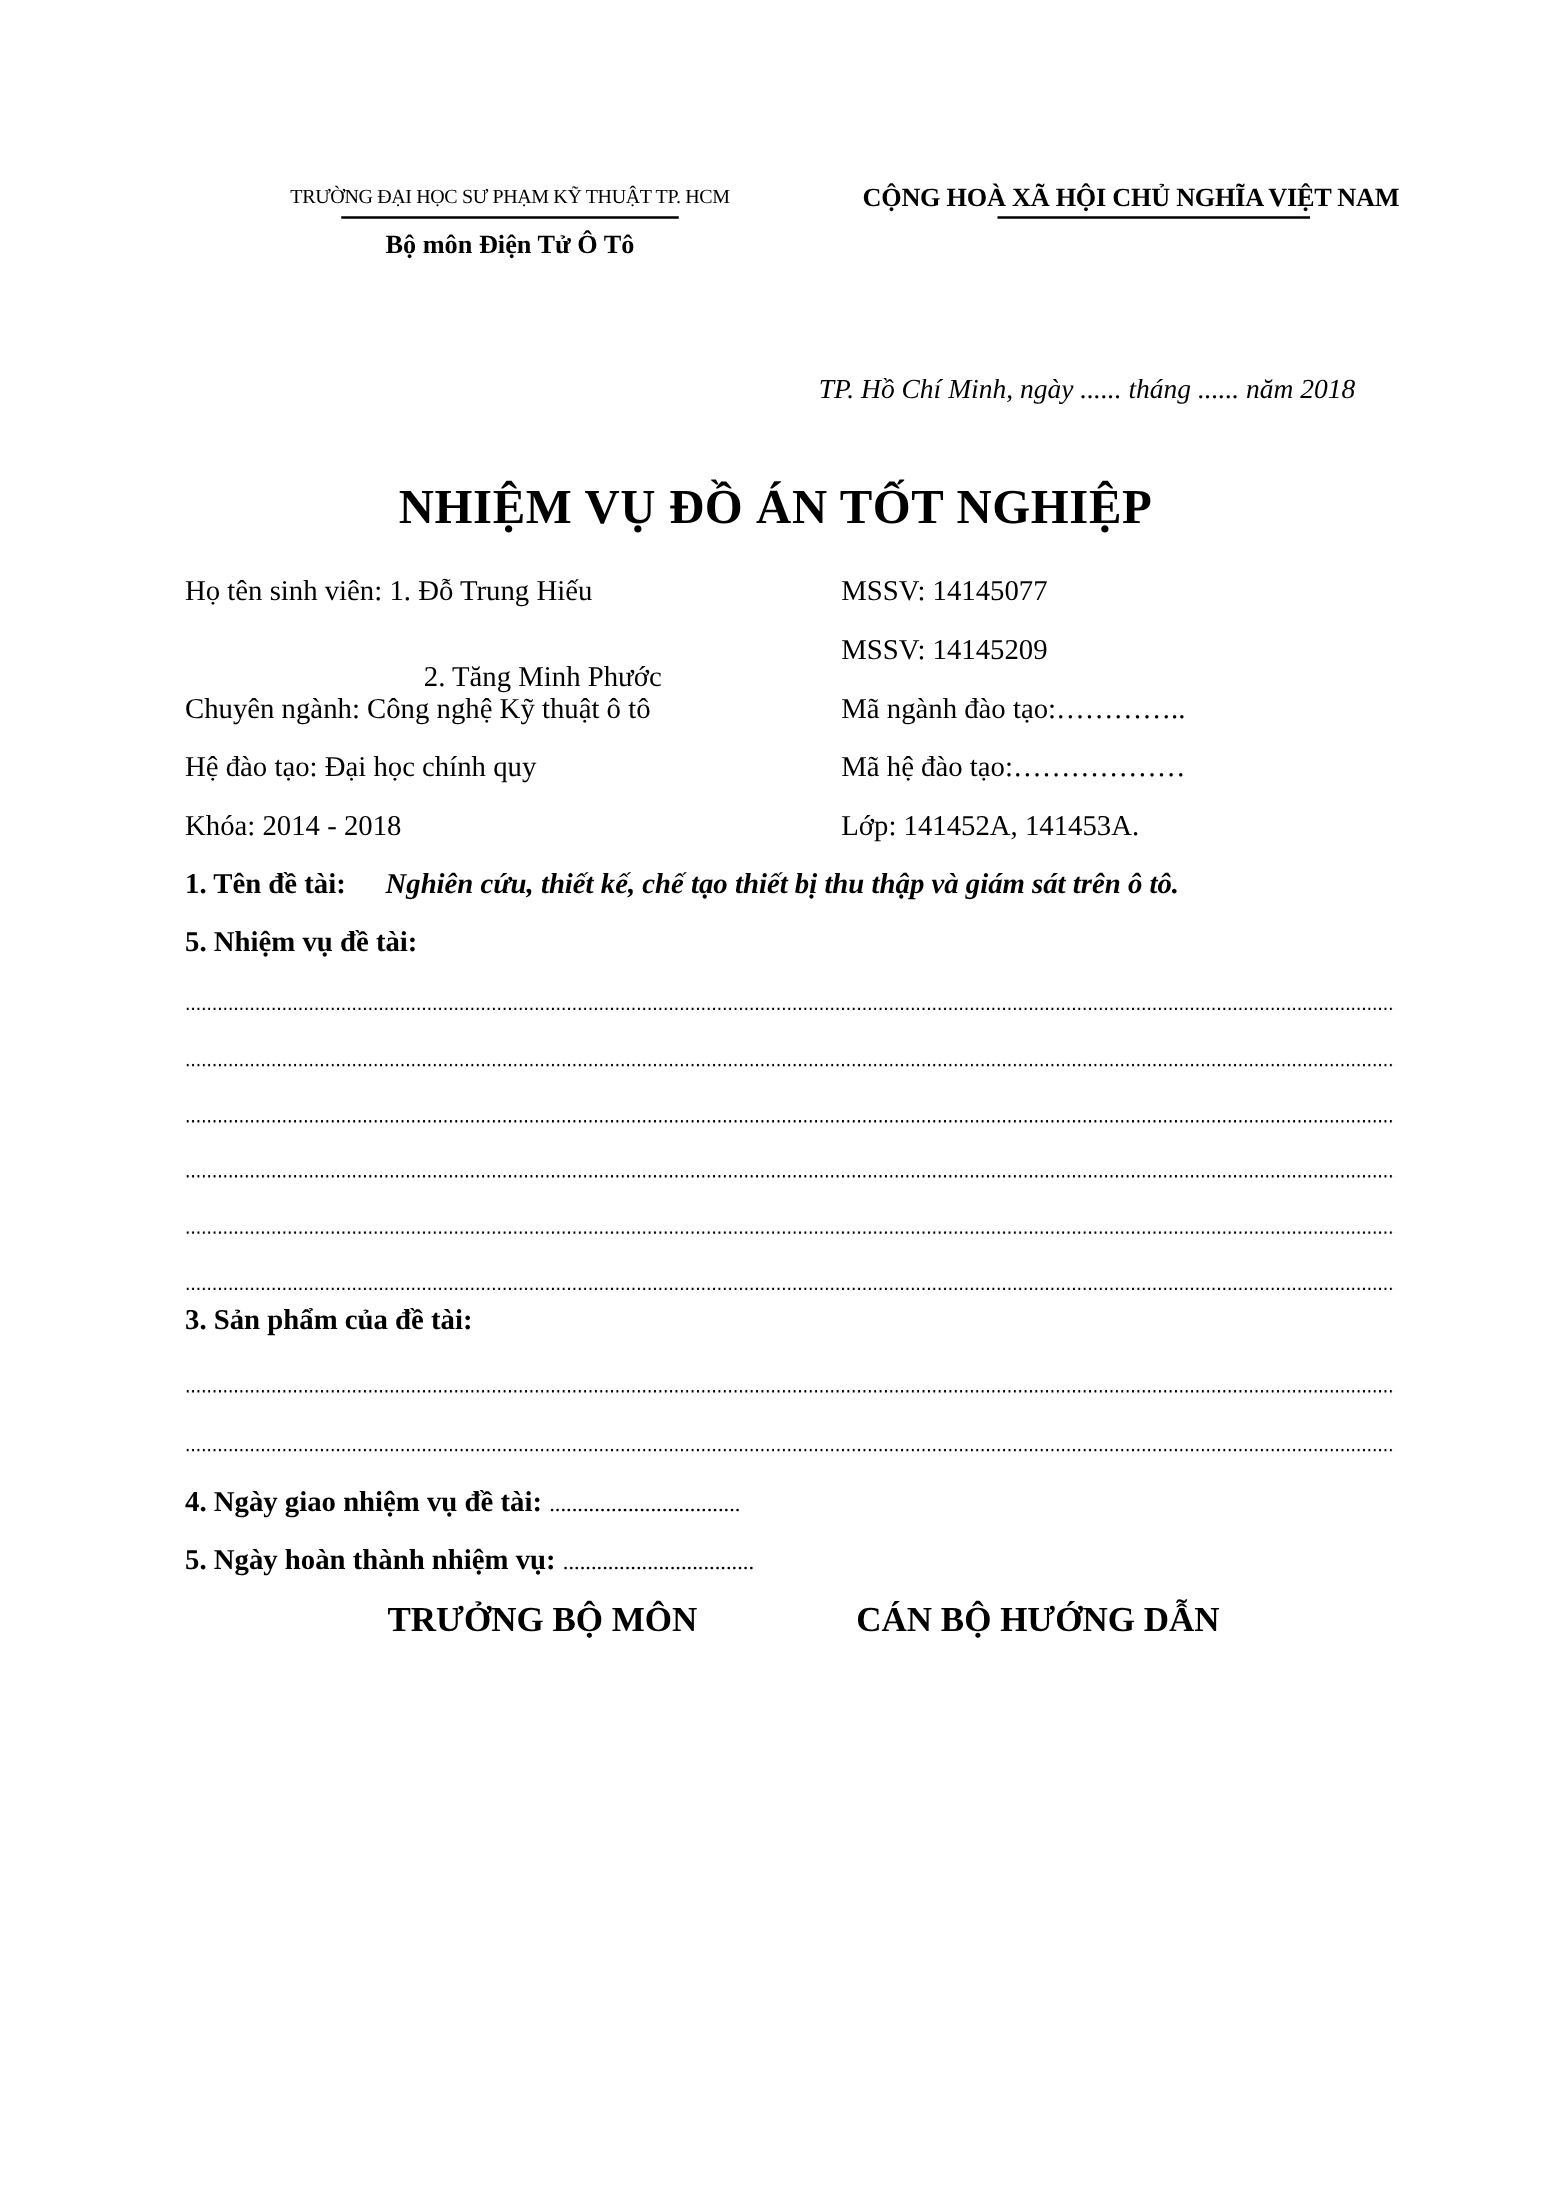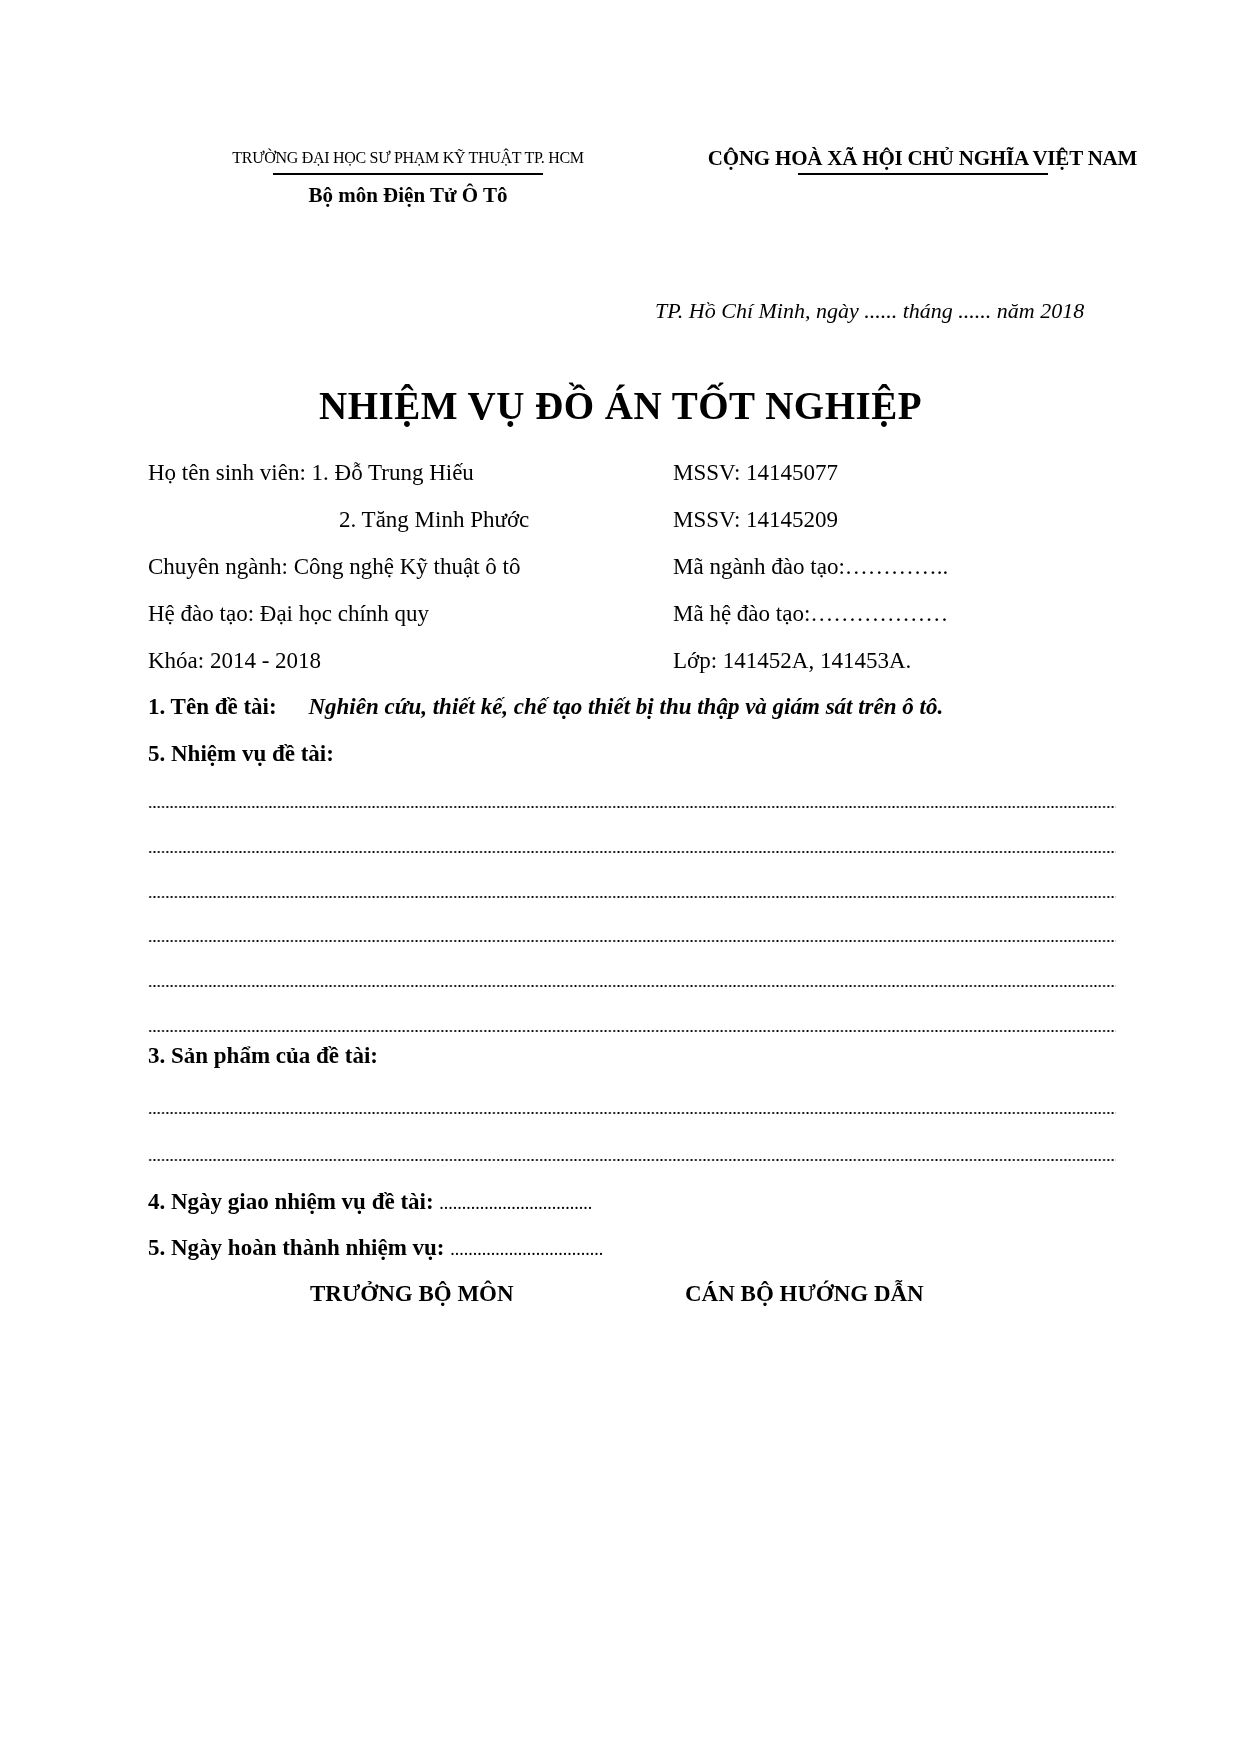--- a/index.html
+++ b/index.html
@@ -4,36 +4,36 @@
 <style>
   html, body { margin: 0; padding: 0; background: #ffffff; }
   body { width: 1241px; height: 1753px; position: relative; overflow: hidden;
          font-family: "Liberation Serif", "DejaVu Serif", serif; color: #000; }
   .abs { position: absolute; white-space: nowrap; }
   .hdr-left { position: absolute; left: 148px; top: 143px; width: 520px; text-align: center; }
   .hdr-left .l1 { font-size: 16px; letter-spacing: -0.3px; line-height: 30px; }
   .hdr-left .l2 { font-size: 24px; font-weight: bold; line-height: 40px; }
   .hdr-left .rule { width: 270px; height: 2px; background: #000; margin: 0 auto; }
   .hdr-left .l3 { font-size: 21px; font-weight: bold; line-height: 40px; }
-  .hdr-right { position: absolute; left: 690px; top: 143px; width: 465px; text-align: center; }
+  .hdr-right { position: absolute; left: 690px; top: 143px; width: 465px; }
   .hdr-right .l1 { font-size: 21px; font-weight: bold; line-height: 30px; letter-spacing: -0.2px; }
   .hdr-right .l2 { font-size: 22px; font-weight: bold; font-style: italic; line-height: 40px; }
   .hdr-right .rule { width: 250px; height: 2px; background: #000; margin: 0 auto; }
   .date-line { left: 655px; top: 298px; font-size: 22px; font-style: italic; }
   .title { left: 0; width: 1241px; top: 383px; text-align: center; font-size: 39px; font-weight: bold; letter-spacing: 0.5px; }
   .row { font-size: 23px; }
   .col-l { left: 148px; }
   .col-r { left: 673px; }
   .bold { font-weight: bold; }
   .ital { font-style: italic; margin-left: 26px; }
   .dots { left: 148px; width: 968px; height: 3px; overflow: hidden; }
   .dots::before { content: ""; display: block; width: 100%; height: 2px;
     background-image: radial-gradient(circle, #000 0.9px, transparent 1.1px);
     background-size: 4.3px 2px; background-repeat: repeat-x; }
-  .sig { font-size: 23px; font-weight: bold; }
+  .sig { font-size: 28px; font-weight: bold; }
 </style>
 </head>
 <body>
 
 <div class="hdr-left">
   <div class="l1">TRƯỜNG ĐẠI HỌC SƯ PHẠM KỸ THUẬT TP. HCM</div>
   <div class="rule"></div>
   <div class="l3">Bộ môn Điện Tử Ô Tô</div>
 </div>
 
@@ -42,21 +42,21 @@
   <div class="rule"></div>
 </div>
 
 <div class="abs date-line">TP. Hồ Chí Minh, ngày ...... tháng ...... năm 2018</div>
 
 <div class="abs title">NHIỆM VỤ ĐỒ ÁN TỐT NGHIỆP</div>
 
 <div class="abs row col-l" style="top:460px">Họ tên sinh viên: 1. Đỗ Trung Hiếu</div>
 <div class="abs row col-r" style="top:460px">MSSV:  14145077</div>
 
-<div class="abs row" style="left:339px; top:507px">2. Tăng Minh Phước</div>
+<div class="abs row" style="left:339px; top:529px">2. Tăng Minh Phước</div>
 <div class="abs row col-r" style="top:507px">MSSV:  14145209</div>
 
 <div class="abs row col-l" style="top:554px">Chuyên ngành: Công nghệ Kỹ thuật ô tô</div>
 <div class="abs row col-r" style="top:554px">Mã ngành đào tạo:…………..</div>
 
 <div class="abs row col-l" style="top:601px">Hệ đào tạo: Đại học chính quy</div>
 <div class="abs row col-r" style="top:601px">Mã hệ đào tạo:………………</div>
 
 <div class="abs row col-l" style="top:648px">Khóa: 2014 - 2018</div>
 <div class="abs row col-r" style="top:648px">Lớp: 141452A, 141453A.</div>

